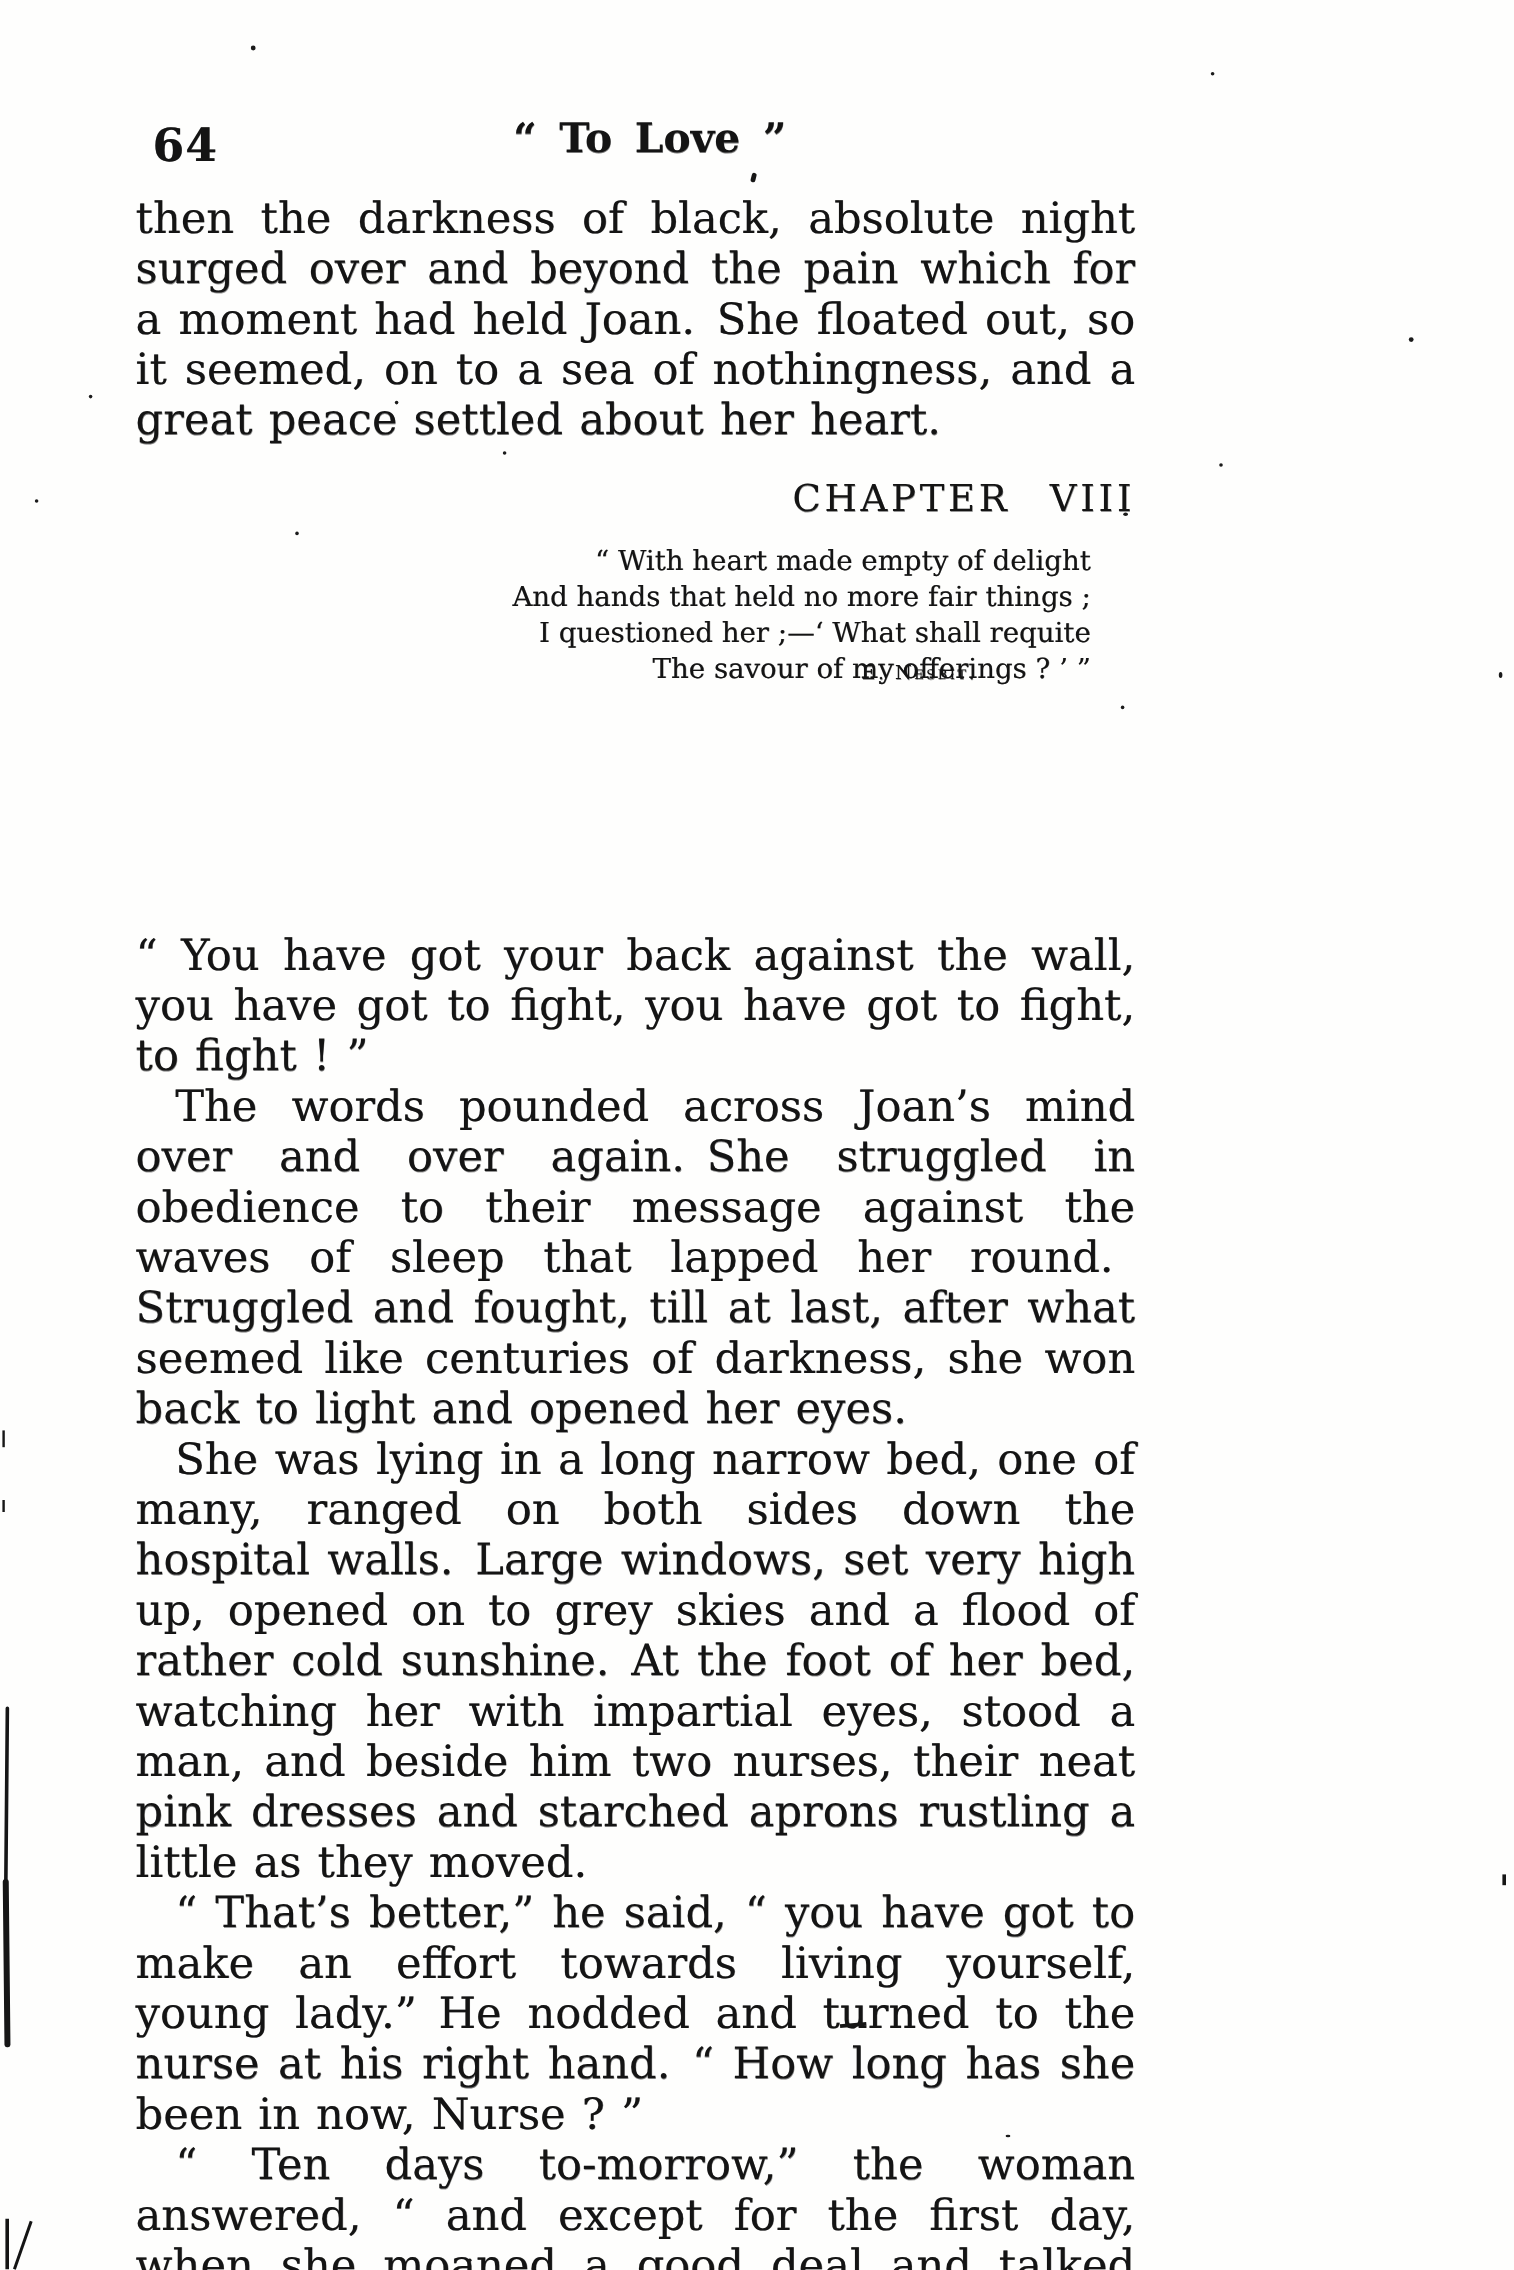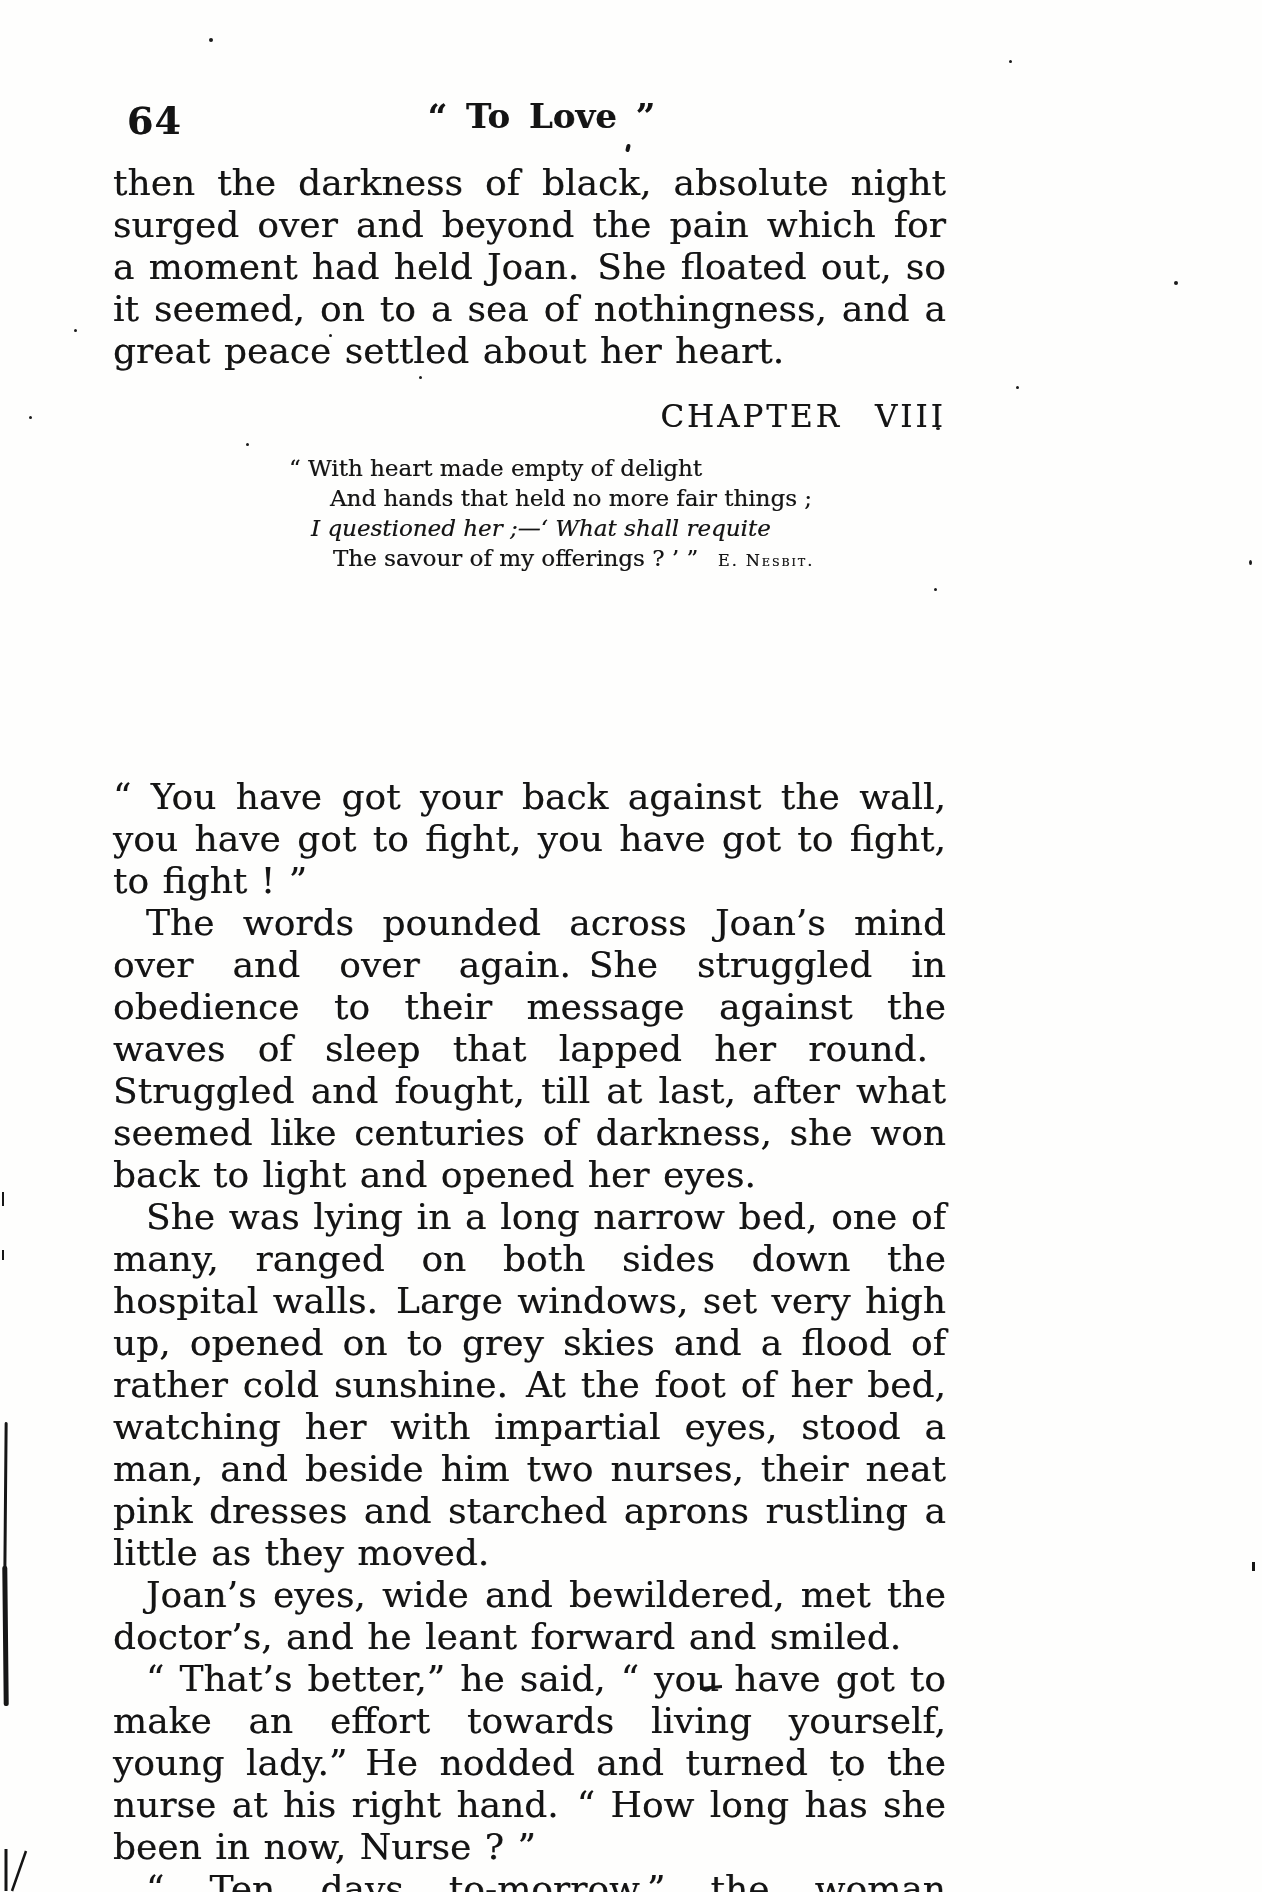--- a/index.html
+++ b/index.html
@@ -49,23 +49,23 @@
     text-align: right;
     font-size: 31px; font-weight: 400;
     letter-spacing: 3px; word-spacing: 20px;
   }
 
   
   .epigraph {
     position: absolute; top: 453px; left: 289px; width: 620px;
     font-size: 23px; line-height: 30px;
   }
-  .ep-line { white-space: nowrap; }
+  .ep-line { white-space: nowrap; text-align: right; }
   .ep-1 { margin-left: 41px; }
-  .ep-2 { margin-left: 22px; font-style: italic; }
+  .ep-2 { margin-left: 22px; }
   .ep-3 { margin-left: 44px; }
 
   .attribution {
     position: absolute; top: 551px; left: 718px;
     font-size: 16px;
     font-variant: small-caps;
     letter-spacing: 2px;
   }
 
   
@@ -105,21 +105,20 @@
     <div class="ep-line ep-2">I questioned her ;—‘ What shall requite</div>
     <div class="ep-line ep-3">The savour of my offerings ? ’ ”</div>
   </div>
 
   <div class="attribution inktone">E. Nesbit.</div>
 
   <section class="body-text">
     <p class="para no-indent inktone">“ You have got your back against the wall, you have got to fight, you have got to fight, to fight ! ”</p>
     <p class="para indent inktone">The words pounded across Joan’s mind over and over again. She struggled in obedience to their message against the waves of sleep that lapped her round. Struggled and fought, till at last, after what seemed like centuries of darkness, she won back to light and opened her eyes.</p>
     <p class="para indent inktone">She was lying in a long narrow bed, one of many, ranged on both sides down the hospital walls. Large windows, set very high up, opened on to grey skies and a flood of rather cold sunshine. At the foot of her bed, watching her with impartial eyes, stood a man, and beside him two nurses, their neat pink dresses and starched aprons rustling a little as they moved.</p>
-    <p class="para indent inktone">Joan’s eyes, wide and bewildered, met the doctor’s, and he leant forward and smiled.</p>
     <p class="para indent inktone">“ That’s better,” he said, “ you have got to make an effort towards living yourself, young lady.” He nodded and turned to the nurse at his right hand. “ How long has she been in now, Nurse ? ”</p>
     <p class="para indent inktone">“ Ten days to-morrow,” the woman answered, “ and except for the first day, when she moaned a good deal and talked about having to fight, she has scarce seemed to be conscious.”</p>
   </section>
 
   <div class="artifact margin-line-a"></div>
   <div class="artifact margin-line-b"></div>
   <div class="artifact margin-tick-a"></div>
   <div class="artifact margin-tick-b"></div>
   <div class="artifact stray-dash"></div>
   <div class="artifact edge-tick"></div>

